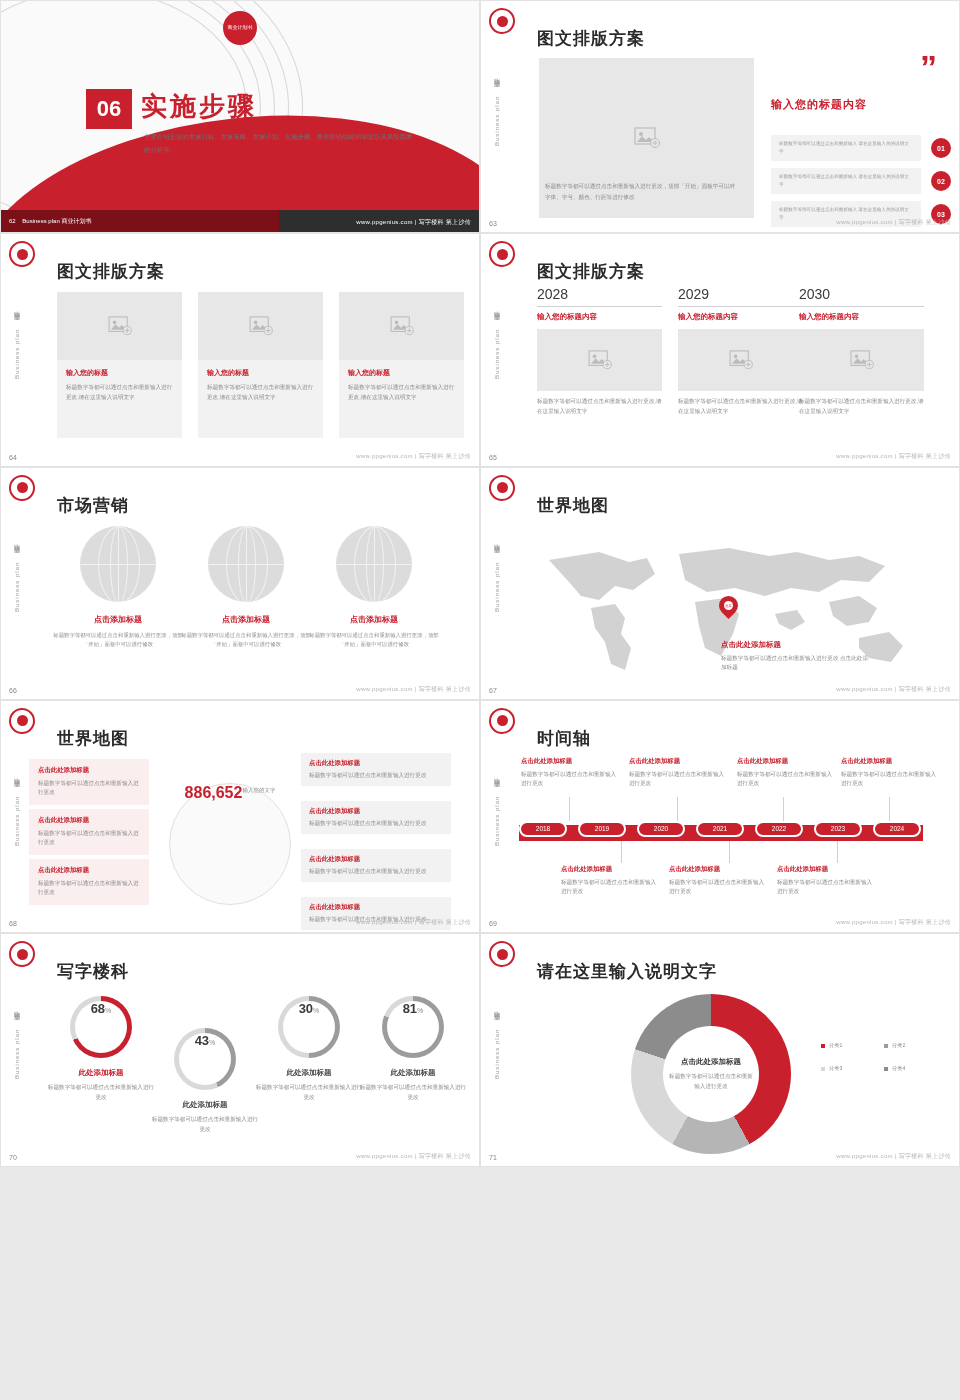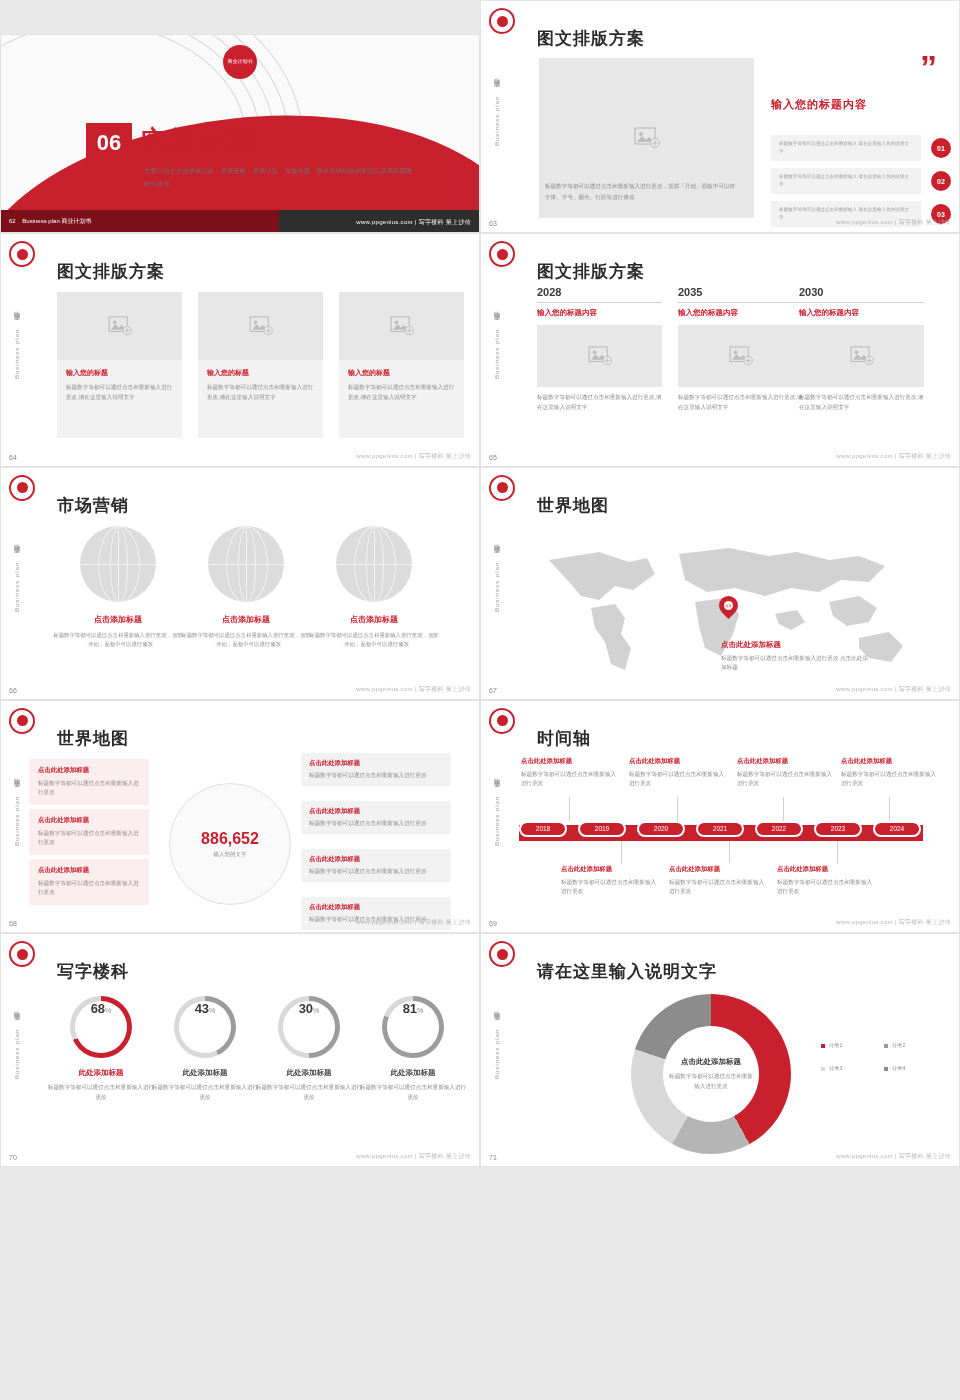--- a/index.html
+++ b/index.html
@@ -12,21 +12,21 @@
   .slide .badge i{display:block;width:11px;height:11px;border-radius:50%;background:#c9202e;}
   .vside{position:absolute;left:12px;top:50%;transform:translateY(-50%) rotate(180deg);writing-mode:vertical-rl;font-size:6px;color:#9b9b9b;letter-spacing:1px;}
   h2.tt{position:absolute;left:56px;top:26px;margin:0;font-size:17px;color:#2b2b2b;font-weight:bold;letter-spacing:1px;}
   .ph{background:#e7e7e7;display:flex;align-items:center;justify-content:center;}
   .ph svg{opacity:.55;}
   .red{color:#c9202e;}
   .tiny{font-size:5.6px;color:#8a8a8a;line-height:1.7;}
   .tiny2{font-size:5.4px;color:#909090;line-height:1.75;}
 
   
-  .s62{background:#fff;margin-top:34px;}
+  .s62{background:#fff;}
   .s62 .wave{position:absolute;inset:0;background:
      radial-gradient(circle at -10% 30%, rgba(0,0,0,0.05) 0 2px, transparent 3px),
      linear-gradient(#fafafa,#fafafa);}
   .s62 .arcs{position:absolute;left:-120px;top:-60px;width:420px;height:330px;}
   .s62 .arcs span{position:absolute;border:1px solid rgba(170,170,170,.45);border-radius:50%;}
   .s62 .redband{position:absolute;left:0;bottom:0;width:100%;height:92px;}
   .s62 .redband .r1{position:absolute;left:-40px;bottom:-36px;width:560px;height:150px;background:#c9202e;border-radius:50% 50% 0 0 / 100% 100% 0 0;transform:rotate(-6deg);}
   .s62 .redband .r2{position:absolute;left:-60px;bottom:-55px;width:620px;height:150px;background:#b31b28;border-radius:50% 50% 0 0 / 100% 100% 0 0;transform:rotate(-4deg);opacity:.55;}
   .s62 .darkbar{position:absolute;right:0;bottom:0;width:200px;height:22px;background:#2e2e2e;}
   .s62 .botbar{position:absolute;left:0;bottom:0;width:100%;height:22px;background:#7c1019;}
@@ -48,21 +48,21 @@
   .s63 .dot{position:absolute;width:20px;height:20px;border-radius:50%;background:#c9202e;color:#fff;font-size:7px;display:flex;align-items:center;justify-content:center;font-weight:bold;}
 
   
   .s64 .card{position:absolute;top:58px;width:125px;}
   .s64 .card .ph{height:68px;}
   .s64 .card .bd{background:#f2f2f2;padding:8px 9px 12px;height:78px;box-sizing:border-box;}
   .s64 .card h4{margin:0 0 5px;font-size:7px;color:#c9202e;font-weight:bold;}
 
   
   .s65 .col{position:absolute;top:52px;width:125px;}
-  .s65 .yr{font-size:11px;color:#3a3a3a;font-weight:bold;}
+  .s65 .yr{font-size:14px;color:#3a3a3a;font-weight:normal;}
   .s65 .hr{height:1px;background:#d0d0d0;margin:4px 0 5px;}
   .s65 .h{font-size:7.5px;color:#c9202e;font-weight:bold;margin-bottom:7px;}
   .s65 .ph{height:62px;}
   .s65 .tx{margin-top:6px;}
 
   
   .s66 .col{position:absolute;top:58px;width:130px;text-align:center;}
   .s66 .globe{width:76px;height:76px;border-radius:50%;background:#dcdcdc;margin:0 auto;position:relative;overflow:hidden;}
   .s66 .globe:before{content:"";position:absolute;left:50%;top:0;width:1px;height:100%;background:#f2f2f2;}
   .s66 .globe:after{content:"";position:absolute;left:0;top:50%;width:100%;height:1px;background:#f2f2f2;}
@@ -74,21 +74,21 @@
   .s67 .pin{position:absolute;left:190px;top:66px;width:19px;height:19px;border-radius:50% 50% 50% 0;background:#c9202e;transform:rotate(-45deg);display:flex;align-items:center;justify-content:center;}
   .s67 .pin i{width:9px;height:9px;border-radius:50%;background:#fff;transform:rotate(45deg);font-size:3.4px;color:#c9202e;display:flex;align-items:center;justify-content:center;font-style:normal;}
   .s67 .lbl{position:absolute;left:240px;top:172px;}
   .s67 .lbl h4{margin:0 0 4px;font-size:7.5px;color:#c9202e;font-weight:bold;}
 
   
   .s68 .lbox{position:absolute;left:28px;width:120px;background:#fbeeef;padding:7px 9px;box-sizing:border-box;}
   .s68 .lbox h4{margin:0 0 4px;font-size:6.4px;color:#c9202e;font-weight:bold;}
   .s68 .rbox{position:absolute;left:300px;width:150px;background:#f2f2f2;padding:6px 8px;box-sizing:border-box;}
   .s68 .rbox h4{margin:0 0 3px;font-size:6.4px;color:#c9202e;font-weight:bold;}
-  .s68 .circle{position:absolute;left:168px;top:82px;width:120px;height:120px;border-radius:50%;border:1px solid #e0e0e0;background:#fafafa;display:flex;flex-direction:column;align-items:center;justify-content:center;}
+  .s68 .circle{position:absolute;left:168px;top:82px;width:120px;height:120px;border-radius:50%;border:1px solid #e0e0e0;background:#fafafa;display:flex;flex-direction:row;justify-content:center;}
   .s68 .circle .n{font-size:16px;color:#c9202e;font-weight:bold;}
   .s68 .circle .t{font-size:5.5px;color:#8a8a8a;margin-top:3px;}
 
   
   .s69 .bar{position:absolute;left:38px;top:124px;width:404px;height:16px;background:#c9202e;}
   .s69 .yr{position:absolute;top:120px;width:48px;height:16px;background:#c9202e;color:#fff;border:2px solid #fff;border-radius:9px;font-size:6.5px;display:flex;align-items:center;justify-content:center;box-sizing:border-box;}
   .s69 .up{position:absolute;width:96px;}
   .s69 .up h4,.s69 .dn h4{margin:0 0 4px;font-size:6.4px;color:#c9202e;font-weight:bold;}
   .s69 .dn{position:absolute;width:96px;}
   .s69 .vl{position:absolute;width:1px;background:#cfcfcf;}
@@ -259,21 +259,21 @@
             <circle cx="7" cy="7" r="2" fill="#9a9a9a"></circle>
             <path d="M3 15l5-6 4 4 3-3 5 5z" fill="#9a9a9a"></path>
             <circle cx="21" cy="16" r="4.5" fill="#e7e7e7" stroke="#9a9a9a" stroke-width="1"></circle>
             <path d="M21 13.5v5M18.5 16h5" stroke="#9a9a9a" stroke-width="1"></path>
           </svg>
       </div>
       <div class="tiny tx">标题数字等都可以通过点击和重新输入进行更改,请在这里输入说明文字</div>
     </div>
 
     <div class="col" style="left:197px;">
-      <div class="yr">2035</div>
+      <div class="yr">2029</div>
       <div class="hr"></div>
       <div class="h">输入您的标题内容</div>
       <div class="ph">
         <svg width="24" height="20" viewBox="0 0 26 22">
             <rect x="1" y="1" width="20" height="16" fill="none" stroke="#9a9a9a" stroke-width="1.2"></rect>
             <circle cx="7" cy="7" r="2" fill="#9a9a9a"></circle>
             <path d="M3 15l5-6 4 4 3-3 5 5z" fill="#9a9a9a"></path>
             <circle cx="21" cy="16" r="4.5" fill="#e7e7e7" stroke="#9a9a9a" stroke-width="1"></circle>
             <path d="M21 13.5v5M18.5 16h5" stroke="#9a9a9a" stroke-width="1"></path>
           </svg>
@@ -487,21 +487,21 @@
       <div class="ring" style="background:conic-gradient(#c9202e 0 68%, #d9d9d9 68% 100%);">
         <div class="in">
             <b>68</b>
             <s>%</s>
           </div>
       </div>
       <h4 class="red">此处添加标题</h4>
       <div class="tiny">标题数字等都可以通过点击和重新输入进行更改</div>
     </div>
 
-    <div class="cell" style="left:150px;">
+    <div class="cell" style="left:150px;margin-top:32px;">
       <div class="ring" style="background:conic-gradient(#9c9c9c 0 43%, #d9d9d9 43% 100%);">
         <div class="in">
             <b>43</b>
             <s>%</s>
           </div>
       </div>
       <h4 style="color:#4a4a4a;">此处添加标题</h4>
       <div class="tiny">标题数字等都可以通过点击和重新输入进行更改</div>
     </div>
 

